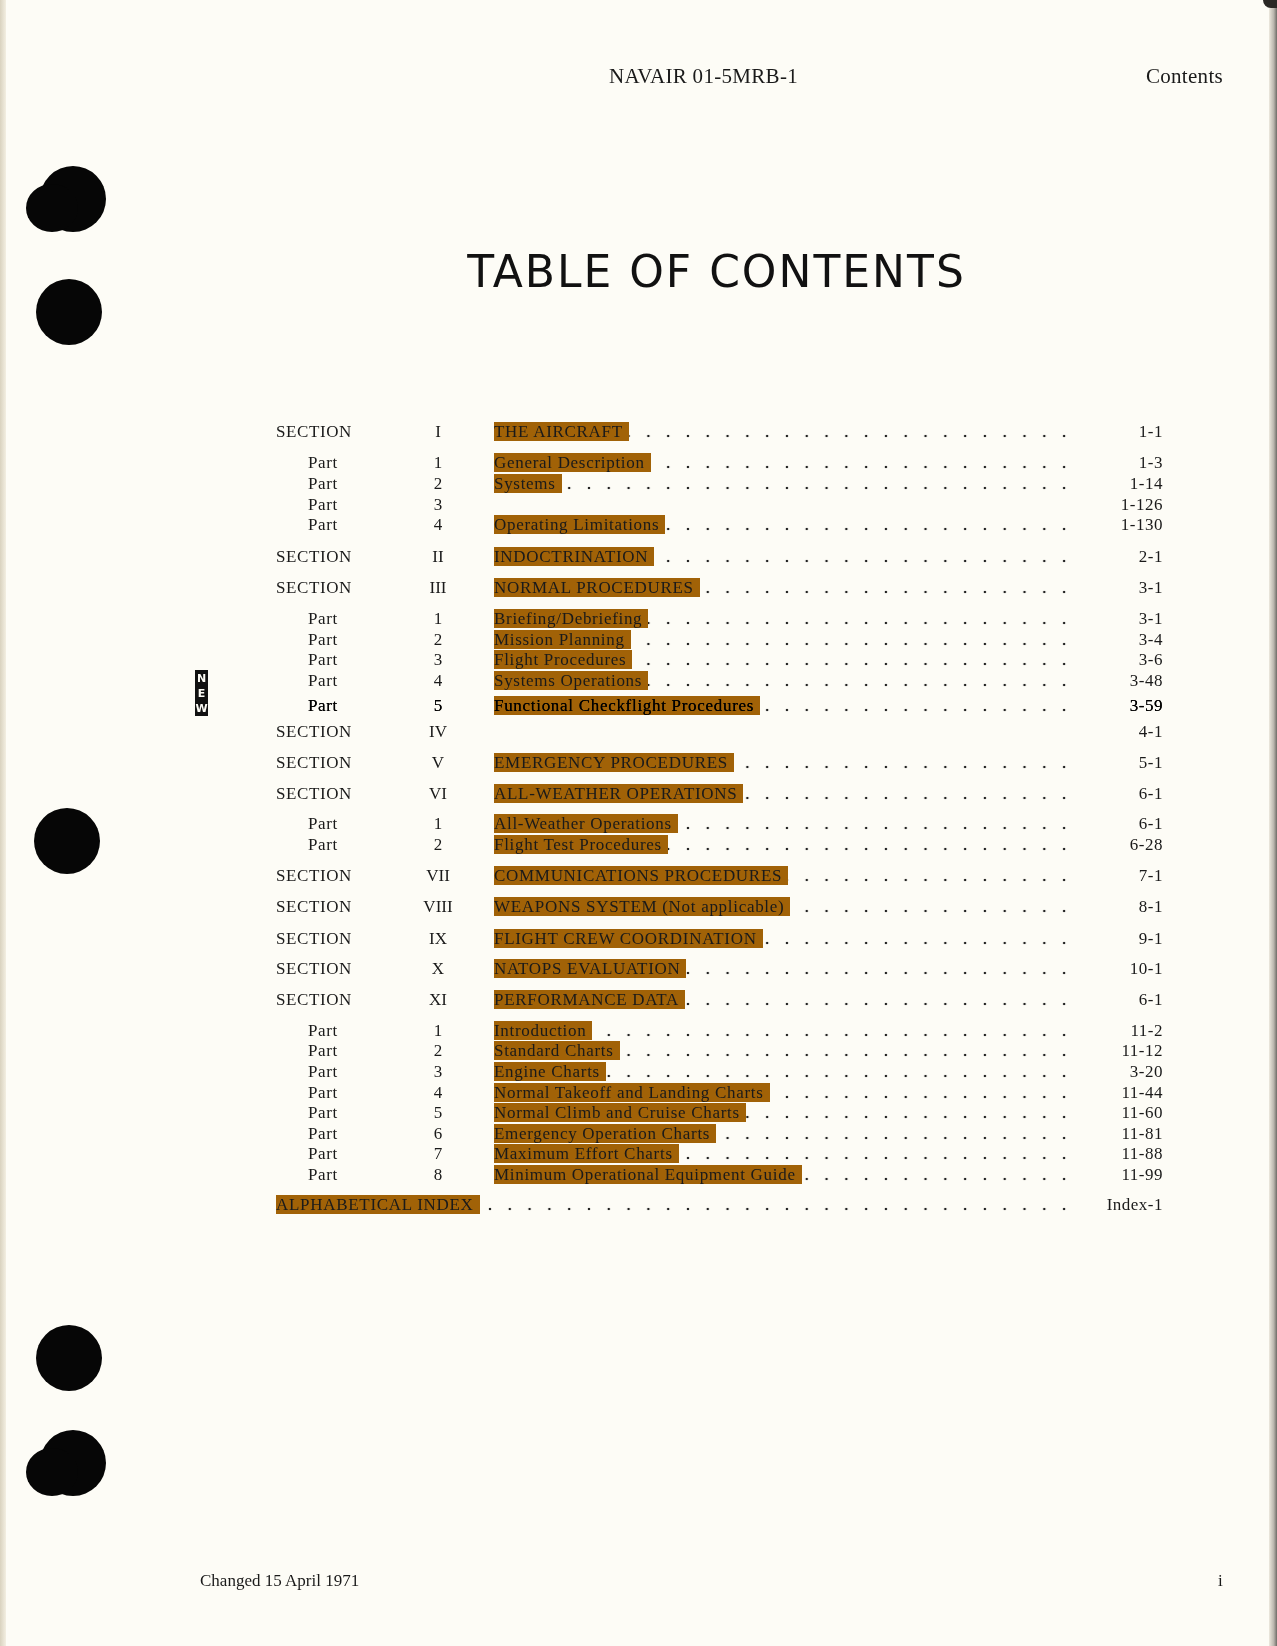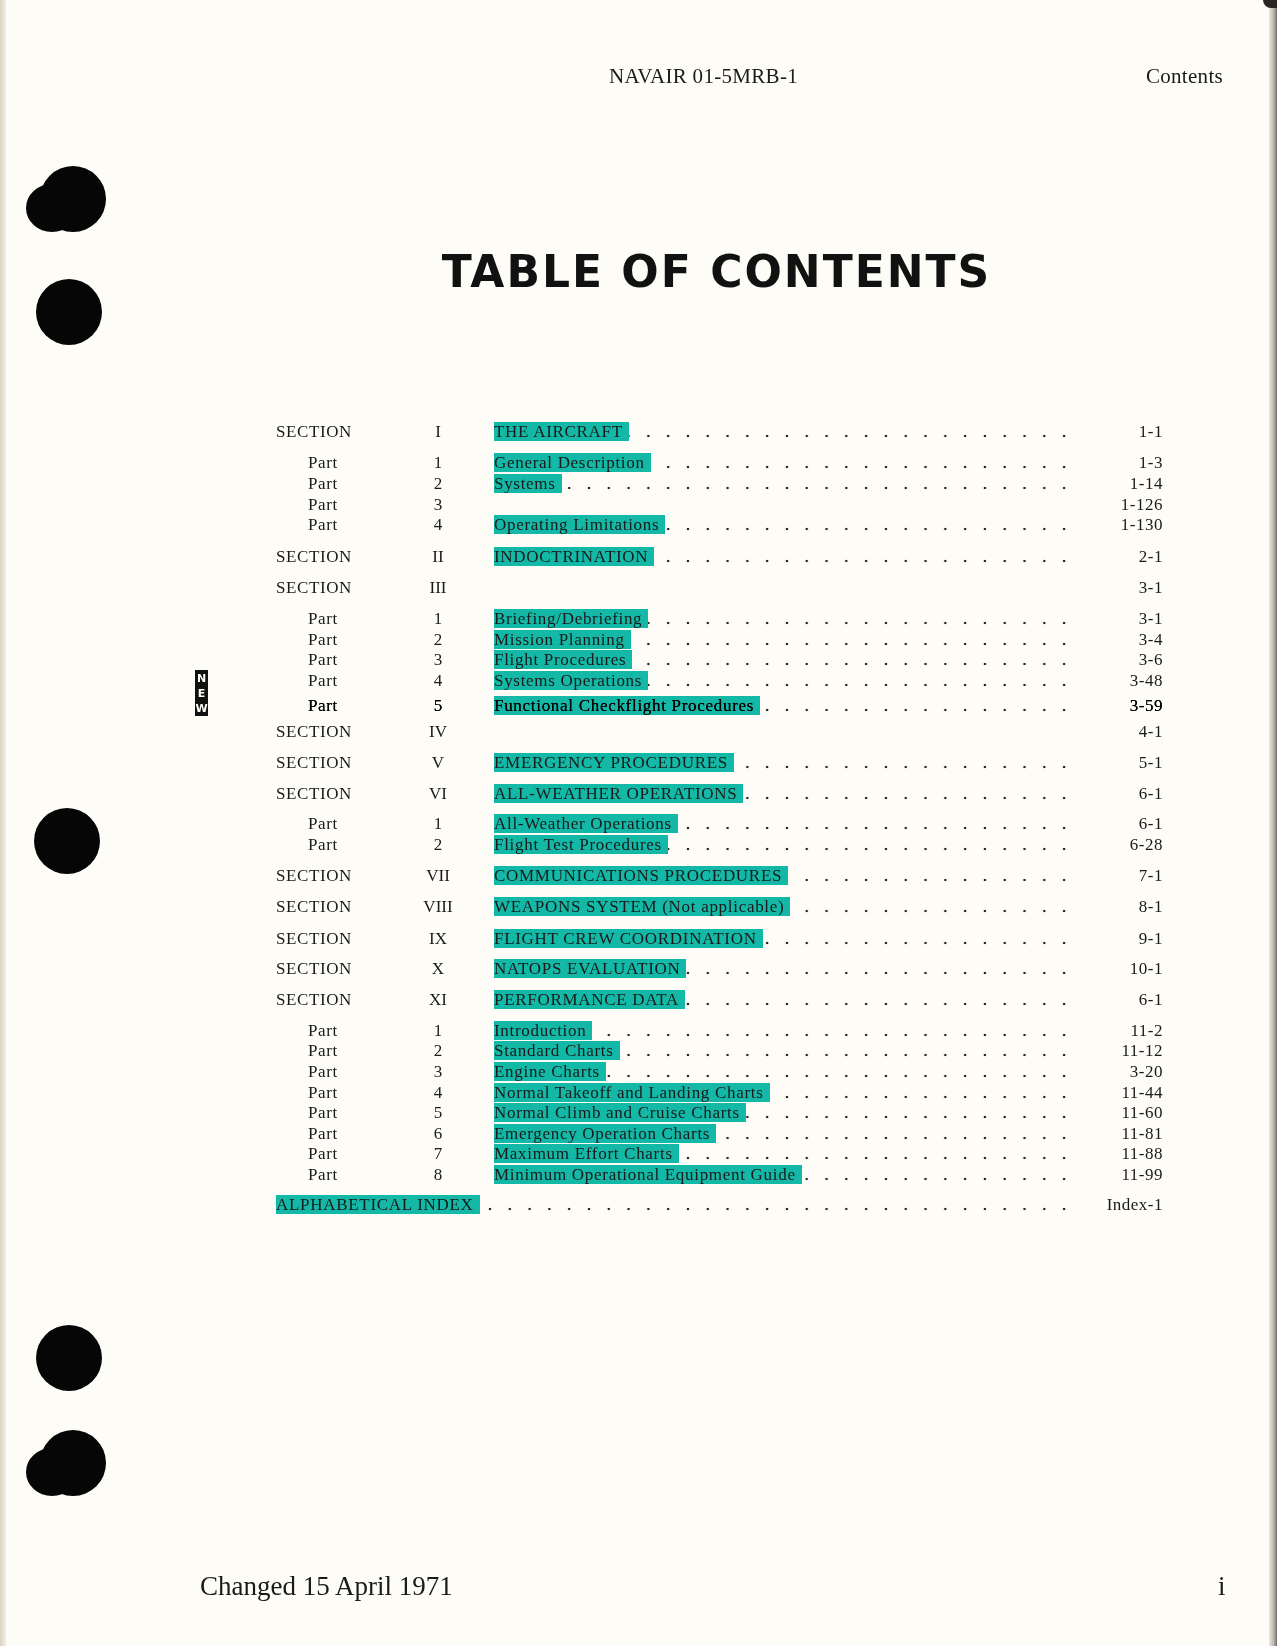--- a/index.html
+++ b/index.html
@@ -28,57 +28,57 @@
   .hole.double::before {
     content: ""; position: absolute; left: -14px; top: 18px;
     width: 52px; height: 48px; border-radius: 50%; background: #060606;
   }
   .hdr {
     position: absolute; top: 64px; font-size: 21px; letter-spacing: 0.3px;
     white-space: nowrap;
   }
   .title {
     position: absolute; left: 0; width: 100%; top: 246px; text-align: center;
-    font-family: "DejaVu Sans", "Liberation Sans", sans-serif; font-weight: bold;
+    font-family: "DejaVu Sans", "Liberation Sans", sans-serif; font-weight: normal;
     font-size: 44px; letter-spacing: 2px; padding-left: 156px; box-sizing: border-box;
     color: #111;
   }
   .toc { position: absolute; left: 0; top: 0; width: 100%; height: 100%; }
   .row {
     position: absolute; left: 0; width: 100%; height: 22px;
     font-size: 17px; line-height: 22px; white-space: nowrap;
   }
   .row .lbl { position: absolute; left: 276px; letter-spacing: 0.6px; }
   .row.part .lbl { left: 308px; }
   .row .num { position: absolute; left: 408px; width: 60px; text-align: center; }
   .row .ttl {
     position: absolute; left: 494px; width: 630px; overflow: hidden;
     letter-spacing: 0.7px;
   }
-  .row .ttl .txt { background: #14b8a6; padding-right: 6px; position: relative; z-index: 1; }
+  .row .ttl .txt { background: #a16207; padding-right: 6px; position: relative; z-index: 1; }
   .row .ttl .dots {
     position: absolute; left: 0; right: 0; bottom: 5px; height: 4px;
     background-image: radial-gradient(circle, #222 1.3px, transparent 1.6px);
     background-size: 19.8px 4px; background-position: right center;
     background-repeat: repeat-x;
     margin-right: 50px;
   }
   .row .pg { position: absolute; right: 114px; text-align: right; letter-spacing: 0.5px; }
   .row.idx .ttl { left: 276px; width: 848px; }
   .row.idx .ttl .dots { margin-right: 50px; }
   .row.heavy { font-weight: normal; color: #000; text-shadow: 0 0 0.4px #000; }
   .new-badge {
     position: absolute; left: 195px; top: 670px; width: 13px; height: 46px;
     background: #111; color: #fdfcf6;
     font-family: "DejaVu Sans", sans-serif; font-weight: bold; font-size: 11px;
     line-height: 15px; text-align: center;
     display: flex; flex-direction: column; justify-content: center;
   }
   .new-badge span { display: block; }
-  .footer { position: absolute; top: 1571px; font-size: 27px; white-space: nowrap; }
+  .footer { position: absolute; top: 1571px; font-size: 17px; white-space: nowrap; }
 </style>
 </head>
 <body>
 
 <div class="left-edge"></div>
 <div class="right-edge"></div>
 <div class="top-corner"></div>
 
 <div class="hole double" style="left:40px; top:166px;"></div>
 <div class="hole" style="left:36px; top:279px;"></div>
@@ -129,20 +129,21 @@
   </div>
   <div class="row section" style="top:546px;">
     <span class="lbl">SECTION</span>
     <span class="num">II</span>
     <span class="ttl"><span class="txt">INDOCTRINATION</span><span class="dots"></span></span>
     <span class="pg">2-1</span>
   </div>
   <div class="row section" style="top:577px;">
     <span class="lbl">SECTION</span>
     <span class="num">III</span>
+    <span class="ttl"><span class="txt">NORMAL PROCEDURES</span><span class="dots"></span></span>
     <span class="pg">3-1</span>
   </div>
   <div class="row part" style="top:608px;">
     <span class="lbl">Part</span>
     <span class="num">1</span>
     <span class="ttl"><span class="txt">Briefing/Debriefing</span><span class="dots"></span></span>
     <span class="pg">3-1</span>
   </div>
   <div class="row part" style="top:629px;">
     <span class="lbl">Part</span>

